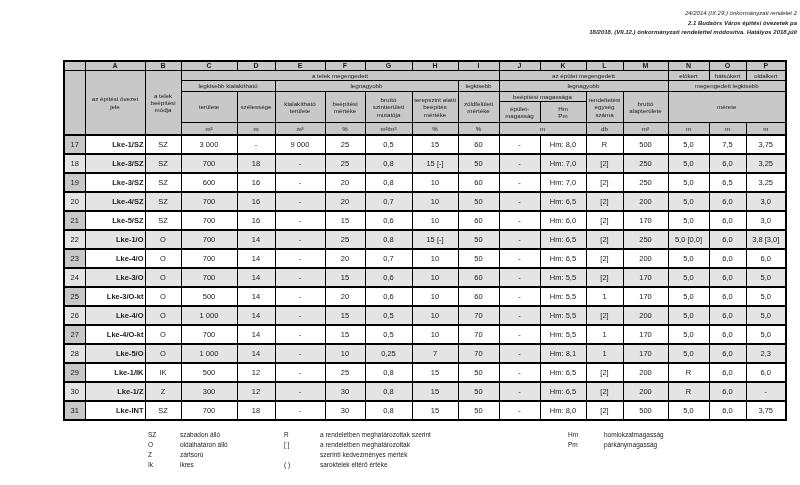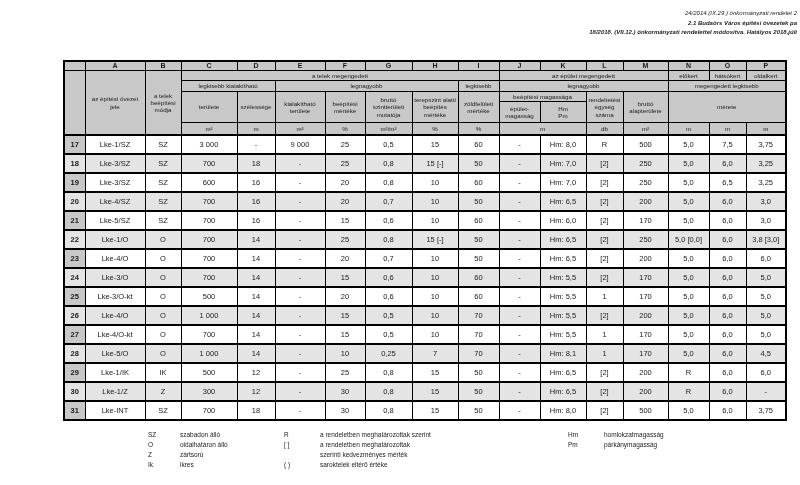--- a/index.html
+++ b/index.html
@@ -59,22 +59,22 @@
   .ztable tr.sub  th { height: 20px; }
   .ztable tr.units th { height: 11px; border-bottom-width: 2px; font-size: 6.2px; }
   .ztable tbody td {
     font-size: 7.5px;
     height: 17px;
     background: #ffffff;
     border-top-width: 2px;
     white-space: nowrap;
   }
   .ztable tbody tr.alt td { background: #e4e4e4; }
-  .ztable tbody td.rownum { background: #c8c8c8; font-weight: bold; }
-  .ztable tbody td.zone { font-weight: normal; }
+  .ztable tbody td.rownum { background: #c8c8c8; font-weight: normal; }
+  .ztable tbody td.zone { font-weight: bold; text-align: right; }
 
   
   .legend {
     position: absolute;
     left: 148px; top: 430px;
     display: grid;
     grid-template-columns: 32px 104px 36px 248px 36px 160px;
     font-size: 6.5px;
     line-height: 10px;
     color: #222;
@@ -403,21 +403,21 @@
         <td>10</td>
         <td>0,25</td>
         <td>7</td>
         <td>70</td>
         <td>-</td>
         <td>Hm: 8,1</td>
         <td>1</td>
         <td>170</td>
         <td>5,0</td>
         <td>6,0</td>
-        <td>4,5</td>
+        <td>2,3</td>
       </tr>
       <tr>
         <td class="rownum">29</td>
         <td class="zone">Lke-1/IK</td>
         <td>IK</td>
         <td>500</td>
         <td>12</td>
         <td>-</td>
         <td>25</td>
         <td>0,8</td>

